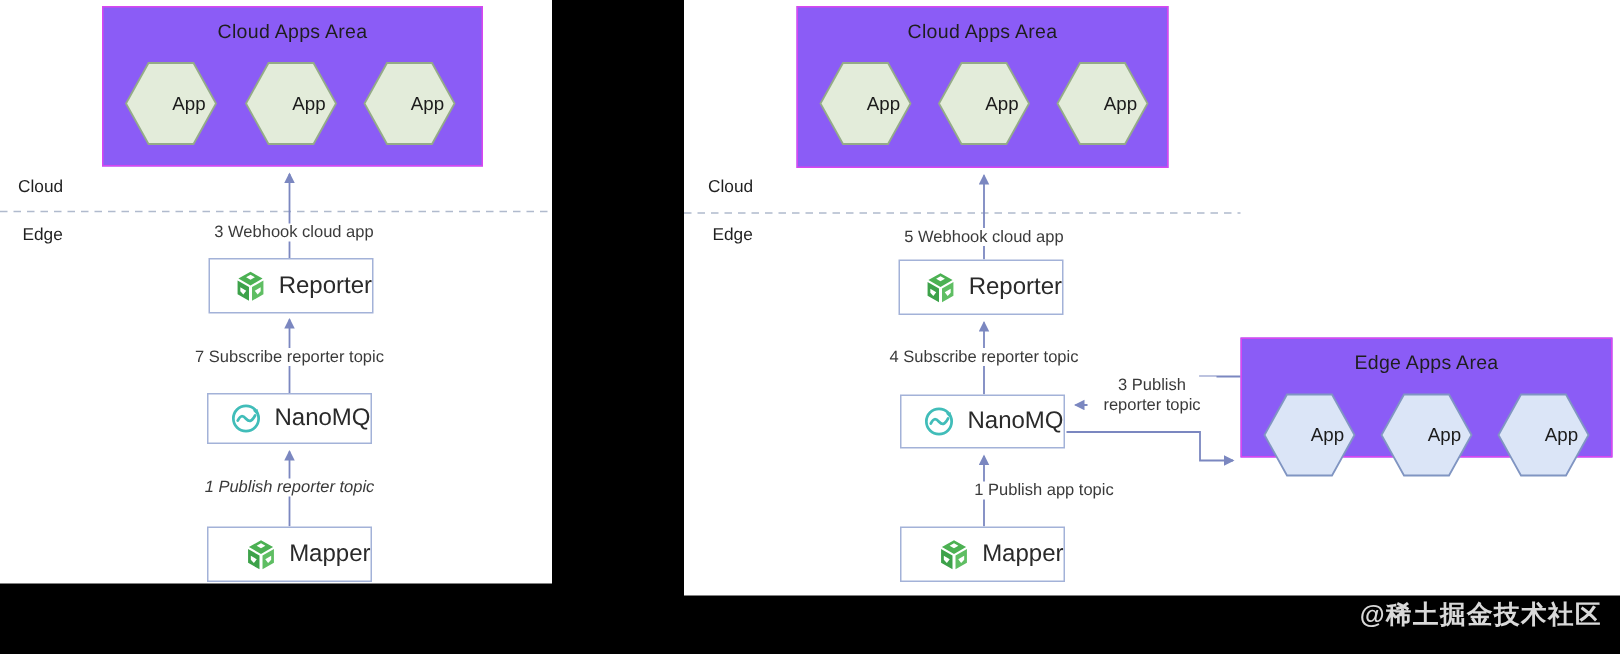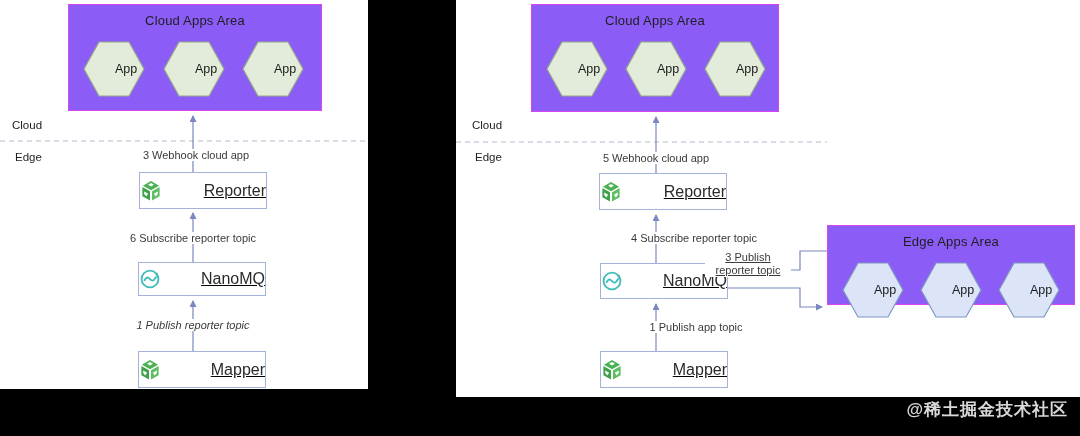--- a/index.html
+++ b/index.html
@@ -25,23 +25,23 @@
   .hex svg { position:absolute; left:0; top:0; width:100%; height:100%; }
   .hex .hex-label {
     position:absolute; left:12px; top:0; width:100%; height:100%;
     display:flex; align-items:center; justify-content:center;
     font-size:12.5px; color:#1b1b1b;
   }
   .hex.green polygon { fill:#e3ecda; stroke:#94ab88; stroke-width:1.2; }
   .hex.blue  polygon { fill:#dbe5f7; stroke:#8095c2; stroke-width:1.2; }
 
   .node {
-    position:absolute; width:128px; height:36px; background:#fff;
+    position:absolute; width:110px; height:36px; background:#fff;
     border:1px solid #a3b2d8; z-index:2;
-    display:flex; align-items:center; justify-content:space-between; gap:8px;text-decoration:underline;
+    display:flex; align-items:center; justify-content:flex-end; gap:8px;
   }
   .node .node-label { font-size:16px; color:#2a2a2a; }
   .node .icon { width:22px; height:22px; display:inline-block; flex:0 0 auto; }
   .node .icon svg { width:22px; height:22px; display:block; }
 
   .zone-label {
     position:absolute; font-size:11.5px; color:#1f1f1f; z-index:3; background:#fff; padding:0 2px;
   }
   .flow-label {
     position:absolute; font-size:11px; color:#3a3a3a; z-index:3;
@@ -91,21 +91,21 @@
           <polygon points="16,1 46,1 61,28 46,55 16,55 1,28"></polygon>
         </svg>
       <span class="hex-label">App</span>
     </div>
   </div>
 
   <div class="zone-label" style="left:10px; top:119px;">Cloud</div>
   <div class="zone-label" style="left:13px; top:151px;">Edge</div>
 
   <div class="flow-label" style="left:196px; top:143px;margin-top:12px;">3 Webhook cloud app</div>
-  <div class="flow-label" style="left:193px; top:238px;">6 Subscribe reporter topic</div>
+  <div class="flow-label" style="left:193px; top:238px;">7 Subscribe reporter topic</div>
   <div class="flow-label" style="left:193px; top:325px;font-style:italic;">1 Publish reporter topic</div>
 
   <div class="node" style="left:139px; top:172px; height:37px;">
     <span class="icon">
       <svg viewBox="0 0 24 24">
         <path fill="#4cb153" fill-rule="evenodd" d="M12 1.2 L20.8 6.2 L12 11.2 L3.2 6.2 Z M12 3.4 L15.2 5.2 L12 7 L8.8 5.2 Z"></path>
         <path fill="#3da24a" fill-rule="evenodd" d="M2.6 7.6 L10.9 12.4 L10.9 22.4 L2.6 17.6 Z M4.6 12.6 L8.9 15.1 L6.8 17.9 L4.6 15.4 Z"></path>
         <path fill="#5fbe63" fill-rule="evenodd" d="M21.4 7.6 L13.1 12.4 L13.1 22.4 L21.4 17.6 Z M19.4 12.6 L15.1 15.1 L17.2 17.9 L19.4 15.4 Z"></path>
       </svg>
     </span>
@@ -170,23 +170,23 @@
           <polygon points="16,1 46,1 61,28 46,55 16,55 1,28"></polygon>
         </svg>
       <span class="hex-label">App</span>
     </div>
   </div>
 
   <div class="zone-label" style="left:14px; top:119px;">Cloud</div>
   <div class="zone-label" style="left:17px; top:151px;">Edge</div>
 
   <div class="flow-label" style="left:200px; top:158px;">5 Webhook cloud app</div>
-  <div class="flow-label" style="left:200px; top:238px;margin-left:38px;">4 Subscribe reporter topic</div>
+  <div class="flow-label" style="left:200px; top:238px;">4 Subscribe reporter topic</div>
   <div class="flow-label" style="left:200px; top:327px;margin-left:40px;">1 Publish app topic</div>
-  <div class="flow-label wrap" style="left:292px; top:264px;text-decoration:underline;">3 Publish reporter topic</div>
+  <div class="flow-label wrap" style="left:312px; top:264px;">3 Publish reporter topic</div>
 
   <div class="node" style="left:143px; top:173px; height:37px;">
     <span class="icon">
       <svg viewBox="0 0 24 24">
         <path fill="#4cb153" fill-rule="evenodd" d="M12 1.2 L20.8 6.2 L12 11.2 L3.2 6.2 Z M12 3.4 L15.2 5.2 L12 7 L8.8 5.2 Z"></path>
         <path fill="#3da24a" fill-rule="evenodd" d="M2.6 7.6 L10.9 12.4 L10.9 22.4 L2.6 17.6 Z M4.6 12.6 L8.9 15.1 L6.8 17.9 L4.6 15.4 Z"></path>
         <path fill="#5fbe63" fill-rule="evenodd" d="M21.4 7.6 L13.1 12.4 L13.1 22.4 L21.4 17.6 Z M19.4 12.6 L15.1 15.1 L17.2 17.9 L19.4 15.4 Z"></path>
       </svg>
     </span>
     <span class="node-label">Reporter</span>

